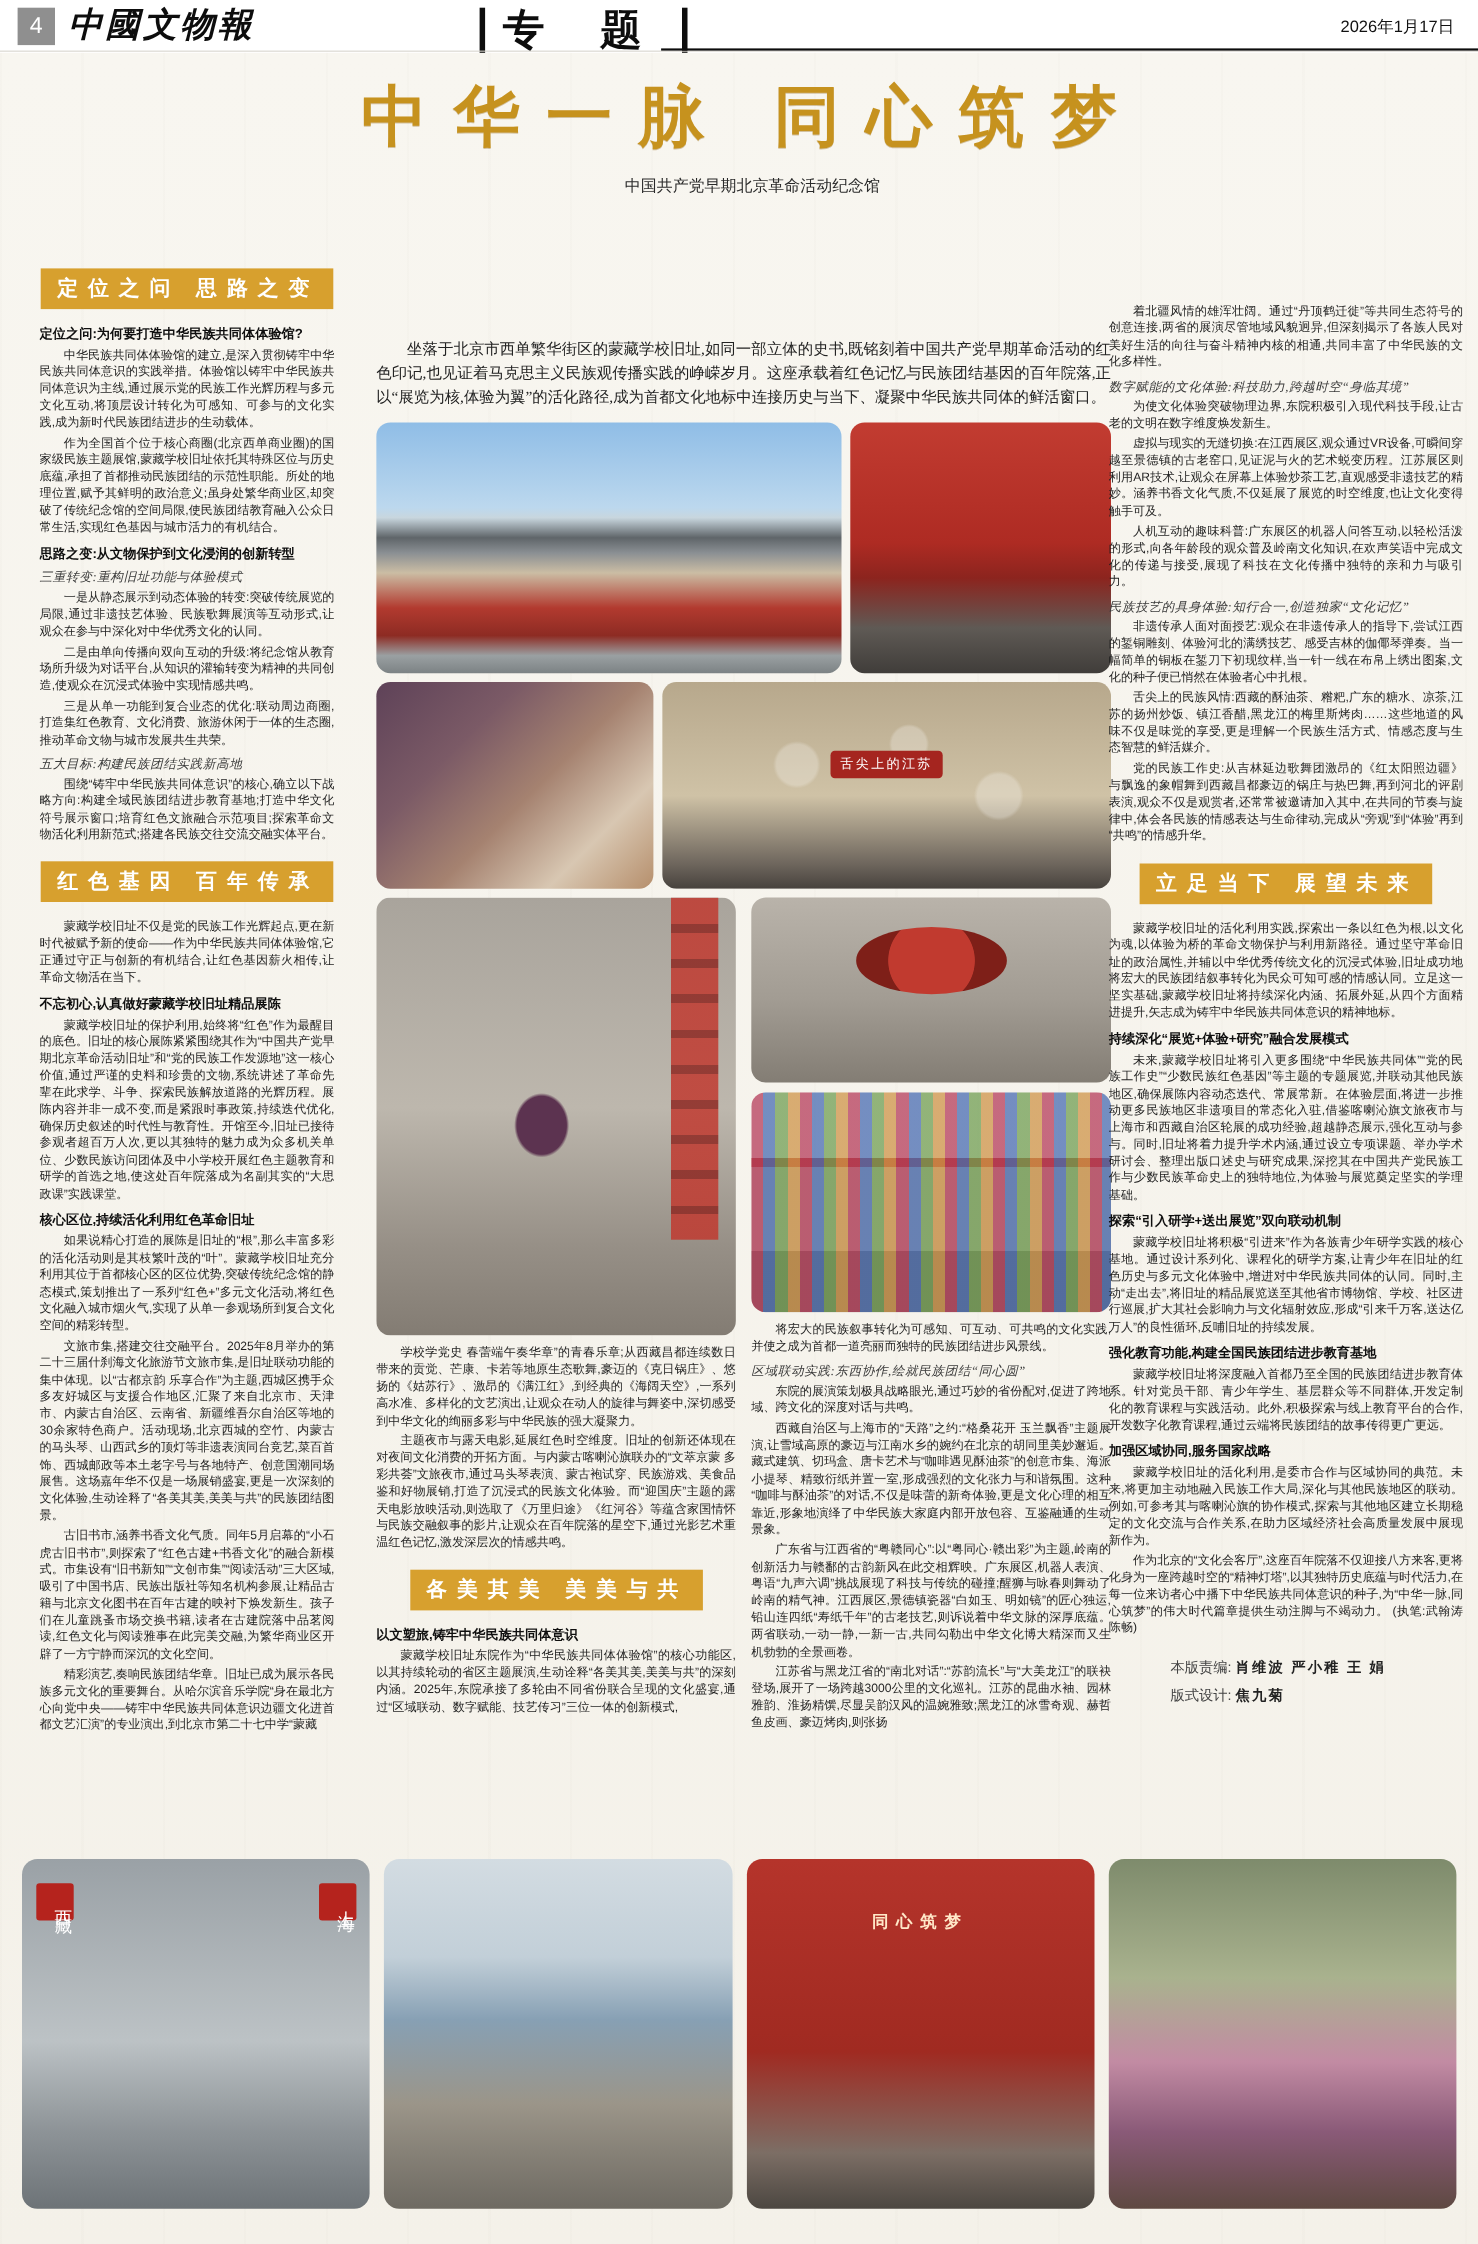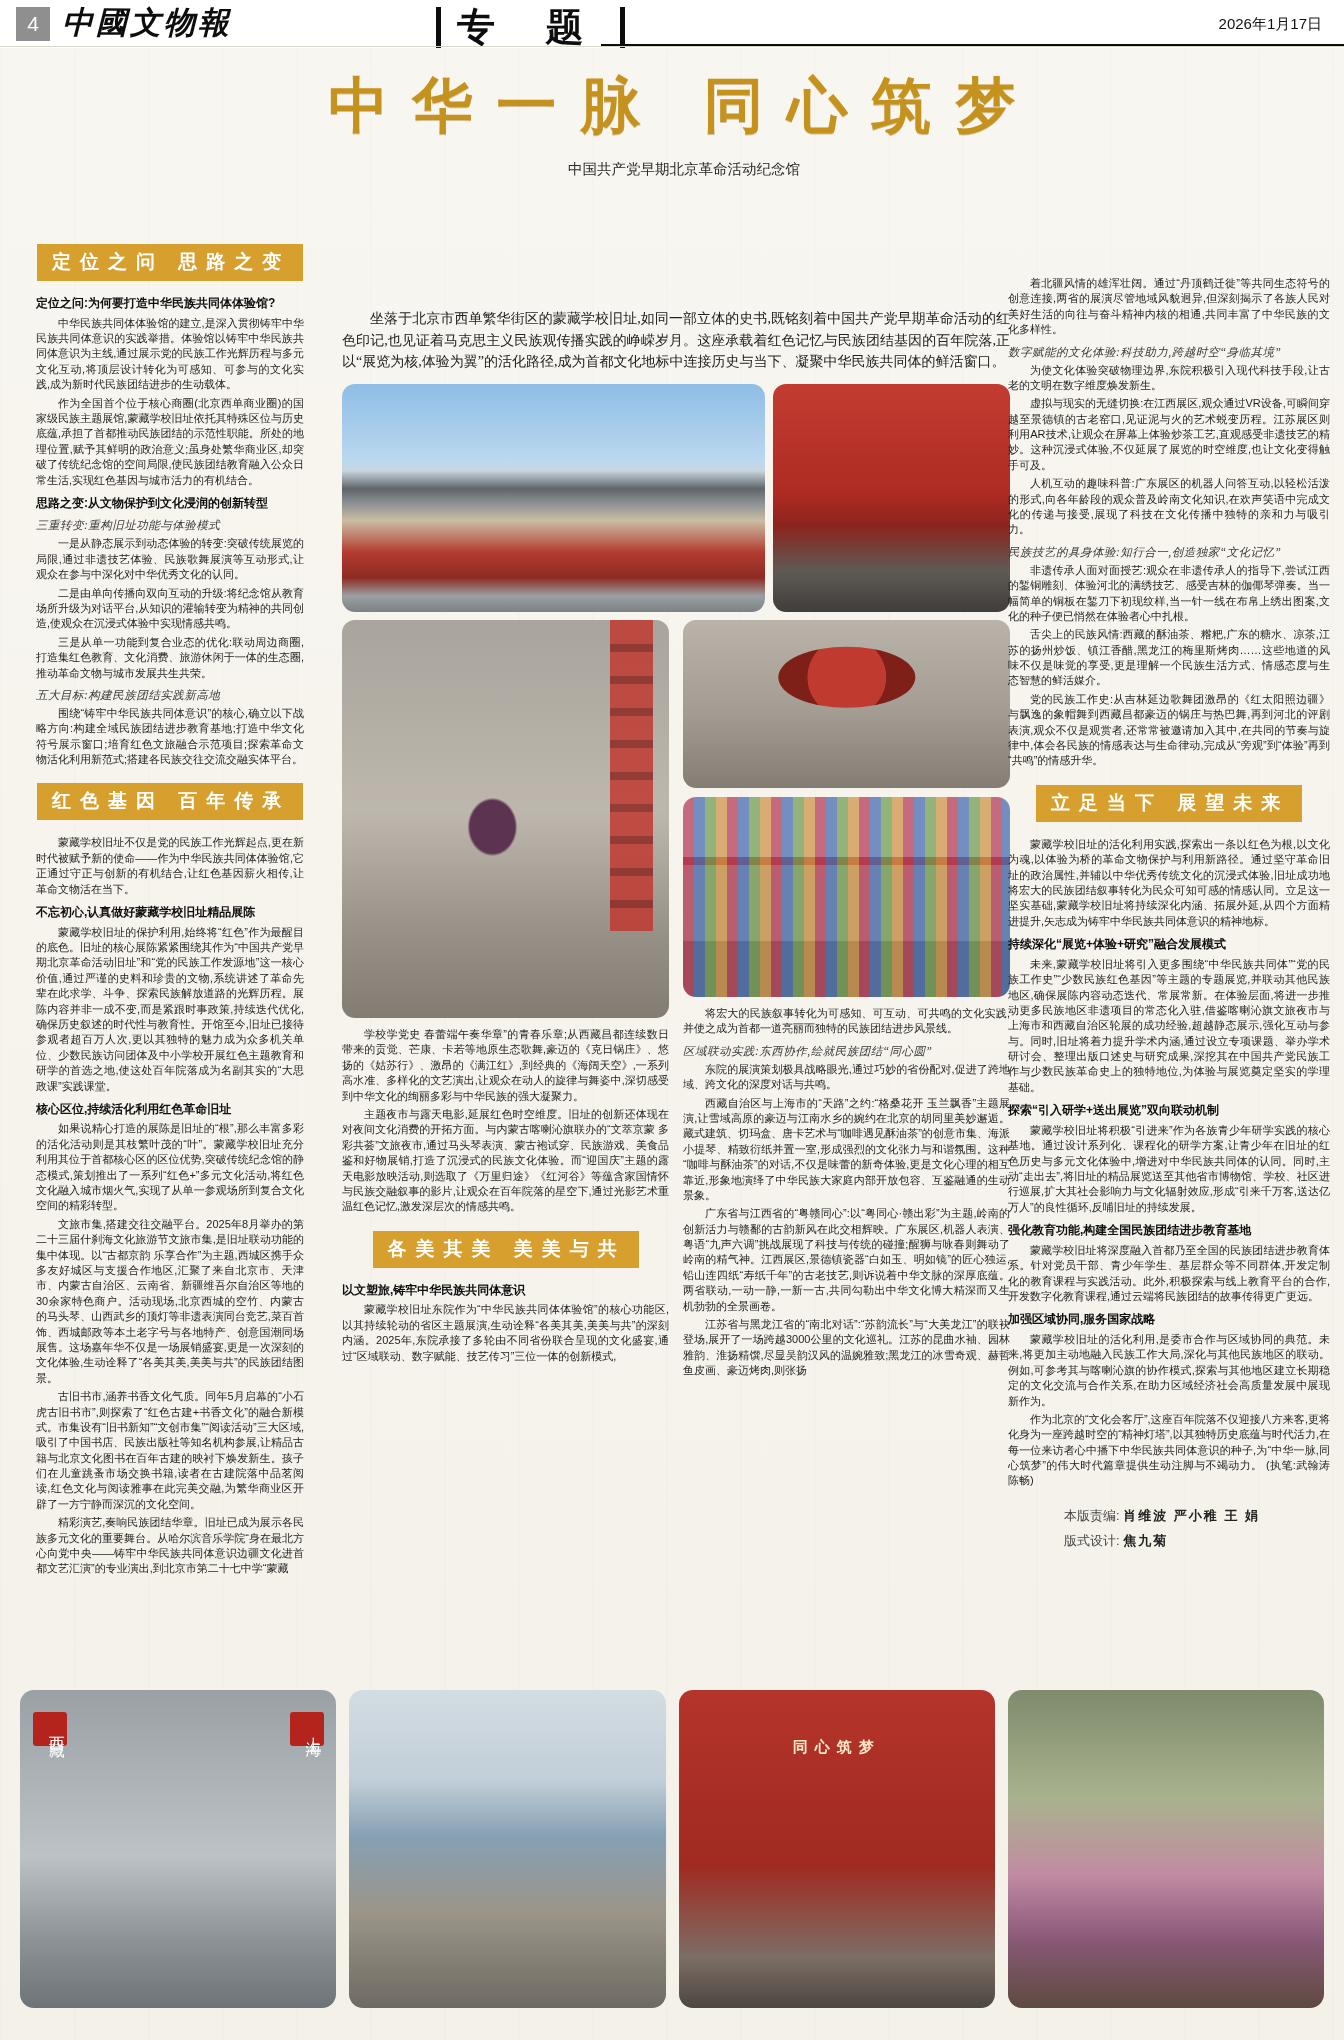--- a/index.html
+++ b/index.html
@@ -152,20 +152,26 @@
     </section>
 
     <section id="col-mid">
       <p class="intro">坐落于北京市西单繁华街区的蒙藏学校旧址,如同一部立体的史书,既铭刻着中国共产党早期革命活动的红色印记,也见证着马克思主义民族观传播实践的峥嵘岁月。这座承载着红色记忆与民族团结基因的百年院落,正以“展览为核,体验为翼”的活化路径,成为首都文化地标中连接历史与当下、凝聚中华民族共同体的鲜活窗口。</p>
 
       <div class="prow">
         <div class="ph ph-gate"></div>
         <div class="ph ph-redevent"></div>
       </div>
 
+      <div class="prow">
+        <div class="ph ph-tea"></div>
+        <div class="ph ph-food">
+          <span class="foodsign">舌尖上的江苏</span>
+        </div>
+      </div>
 
       <div class="subcols">
         <div class="subcol">
           <div class="ph ph-robe">
             <span class="lstrip"></span>
           </div>
           <p class="b">学校学党史 春蕾端午奏华章”的青春乐章;从西藏昌都连续数日带来的贡觉、芒康、卡若等地原生态歌舞,豪迈的《克日锅庄》、悠扬的《姑苏行》、激昂的《满江红》,到经典的《海阔天空》,一系列高水准、多样化的文艺演出,让观众在动人的旋律与舞姿中,深切感受到中华文化的绚丽多彩与中华民族的强大凝聚力。</p>
           <p class="b">主题夜市与露天电影,延展红色时空维度。旧址的创新还体现在对夜间文化消费的开拓方面。与内蒙古喀喇沁旗联办的“文萃京蒙 多彩共荟”文旅夜市,通过马头琴表演、蒙古袍试穿、民族游戏、美食品鉴和好物展销,打造了沉浸式的民族文化体验。而“迎国庆”主题的露天电影放映活动,则选取了《万里归途》《红河谷》等蕴含家国情怀与民族交融叙事的影片,让观众在百年院落的星空下,通过光影艺术重温红色记忆,激发深层次的情感共鸣。</p>
           <div class="goldbox later">各美其美  美美与共</div>
           <div class="bh">以文塑旅,铸牢中华民族共同体意识</div>
@@ -183,21 +189,21 @@
           <p class="b">广东省与江西省的“粤赣同心”:以“粤同心·赣出彩”为主题,岭南的创新活力与赣鄱的古韵新风在此交相辉映。广东展区,机器人表演、粤语“九声六调”挑战展现了科技与传统的碰撞;醒狮与咏春则舞动了岭南的精气神。江西展区,景德镇瓷器“白如玉、明如镜”的匠心独运,铅山连四纸“寿纸千年”的古老技艺,则诉说着中华文脉的深厚底蕴。两省联动,一动一静,一新一古,共同勾勒出中华文化博大精深而又生机勃勃的全景画卷。</p>
           <p class="b">江苏省与黑龙江省的“南北对话”:“苏韵流长”与“大美龙江”的联袂登场,展开了一场跨越3000公里的文化巡礼。江苏的昆曲水袖、园林雅韵、淮扬精馔,尽显吴韵汉风的温婉雅致;黑龙江的冰雪奇观、赫哲鱼皮画、豪迈烤肉,则张扬</p>
         </div>
       </div>
     </section>
 
     <section id="col-right">
       <p class="b">着北疆风情的雄浑壮阔。通过“丹顶鹤迁徙”等共同生态符号的创意连接,两省的展演尽管地域风貌迥异,但深刻揭示了各族人民对美好生活的向往与奋斗精神内核的相通,共同丰富了中华民族的文化多样性。</p>
       <div class="kai">数字赋能的文化体验:科技助力,跨越时空“身临其境”</div>
       <p class="b">为使文化体验突破物理边界,东院积极引入现代科技手段,让古老的文明在数字维度焕发新生。</p>
-      <p class="b">虚拟与现实的无缝切换:在江西展区,观众通过VR设备,可瞬间穿越至景德镇的古老窑口,见证泥与火的艺术蜕变历程。江苏展区则利用AR技术,让观众在屏幕上体验炒茶工艺,直观感受非遗技艺的精妙。这种沉浸式体验,不仅延展了展览的时空维度,也让文化变得触手可及。</p>
+      <p class="b">虚拟与现实的无缝切换:在江西展区,观众通过VR设备,可瞬间穿越至景德镇的古老窑口,见证泥与火的艺术蜕变历程。江苏展区则利用AR技术,让观众在屏幕上体验炒茶工艺,直观感受非遗技艺的精妙。涵养书香文化气质,不仅延展了展览的时空维度,也让文化变得触手可及。</p>
       <p class="b">人机互动的趣味科普:广东展区的机器人问答互动,以轻松活泼的形式,向各年龄段的观众普及岭南文化知识,在欢声笑语中完成文化的传递与接受,展现了科技在文化传播中独特的亲和力与吸引力。</p>
       <div class="kai">民族技艺的具身体验:知行合一,创造独家“文化记忆”</div>
       <p class="b">非遗传承人面对面授艺:观众在非遗传承人的指导下,尝试江西的錾铜雕刻、体验河北的满绣技艺、感受吉林的伽倻琴弹奏。当一幅简单的铜板在錾刀下初现纹样,当一针一线在布帛上绣出图案,文化的种子便已悄然在体验者心中扎根。</p>
       <p class="b">舌尖上的民族风情:西藏的酥油茶、糌粑,广东的糖水、凉茶,江苏的扬州炒饭、镇江香醋,黑龙江的梅里斯烤肉……这些地道的风味不仅是味觉的享受,更是理解一个民族生活方式、情感态度与生态智慧的鲜活媒介。</p>
       <p class="b">党的民族工作史:从吉林延边歌舞团激昂的《红太阳照边疆》与飘逸的象帽舞到西藏昌都豪迈的锅庄与热巴舞,再到河北的评剧表演,观众不仅是观赏者,还常常被邀请加入其中,在共同的节奏与旋律中,体会各民族的情感表达与生命律动,完成从“旁观”到“体验”再到“共鸣”的情感升华。</p>
       <div class="goldbox later">立足当下  展望未来</div>
       <p class="b">蒙藏学校旧址的活化利用实践,探索出一条以红色为根,以文化为魂,以体验为桥的革命文物保护与利用新路径。通过坚守革命旧址的政治属性,并辅以中华优秀传统文化的沉浸式体验,旧址成功地将宏大的民族团结叙事转化为民众可知可感的情感认同。立足这一坚实基础,蒙藏学校旧址将持续深化内涵、拓展外延,从四个方面精进提升,矢志成为铸牢中华民族共同体意识的精神地标。</p>
       <div class="bh">持续深化“展览+体验+研究”融合发展模式</div>
       <p class="b">未来,蒙藏学校旧址将引入更多围绕“中华民族共同体”“党的民族工作史”“少数民族红色基因”等主题的专题展览,并联动其他民族地区,确保展陈内容动态迭代、常展常新。在体验层面,将进一步推动更多民族地区非遗项目的常态化入驻,借鉴喀喇沁旗文旅夜市与上海市和西藏自治区轮展的成功经验,超越静态展示,强化互动与参与。同时,旧址将着力提升学术内涵,通过设立专项课题、举办学术研讨会、整理出版口述史与研究成果,深挖其在中国共产党民族工作与少数民族革命史上的独特地位,为体验与展览奠定坚实的学理基础。</p>
       <div class="bh">探索“引入研学+送出展览”双向联动机制</div>

